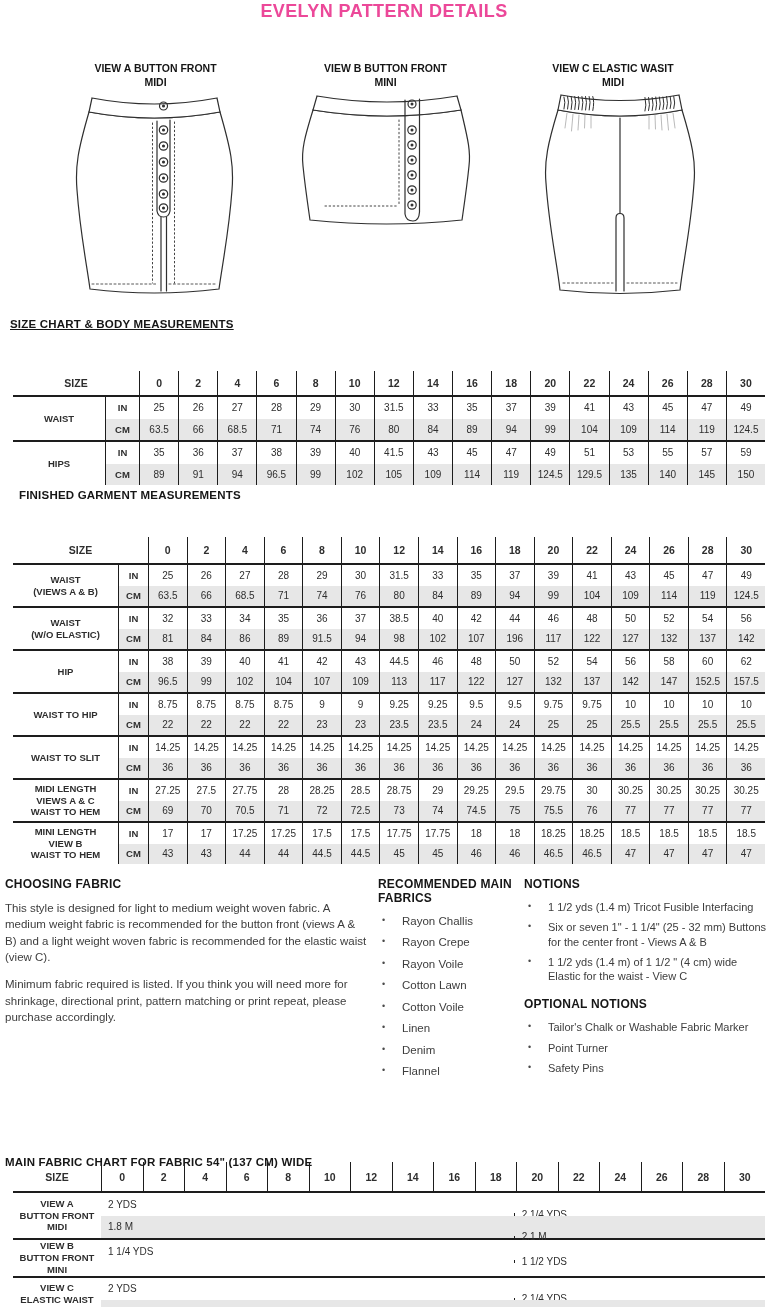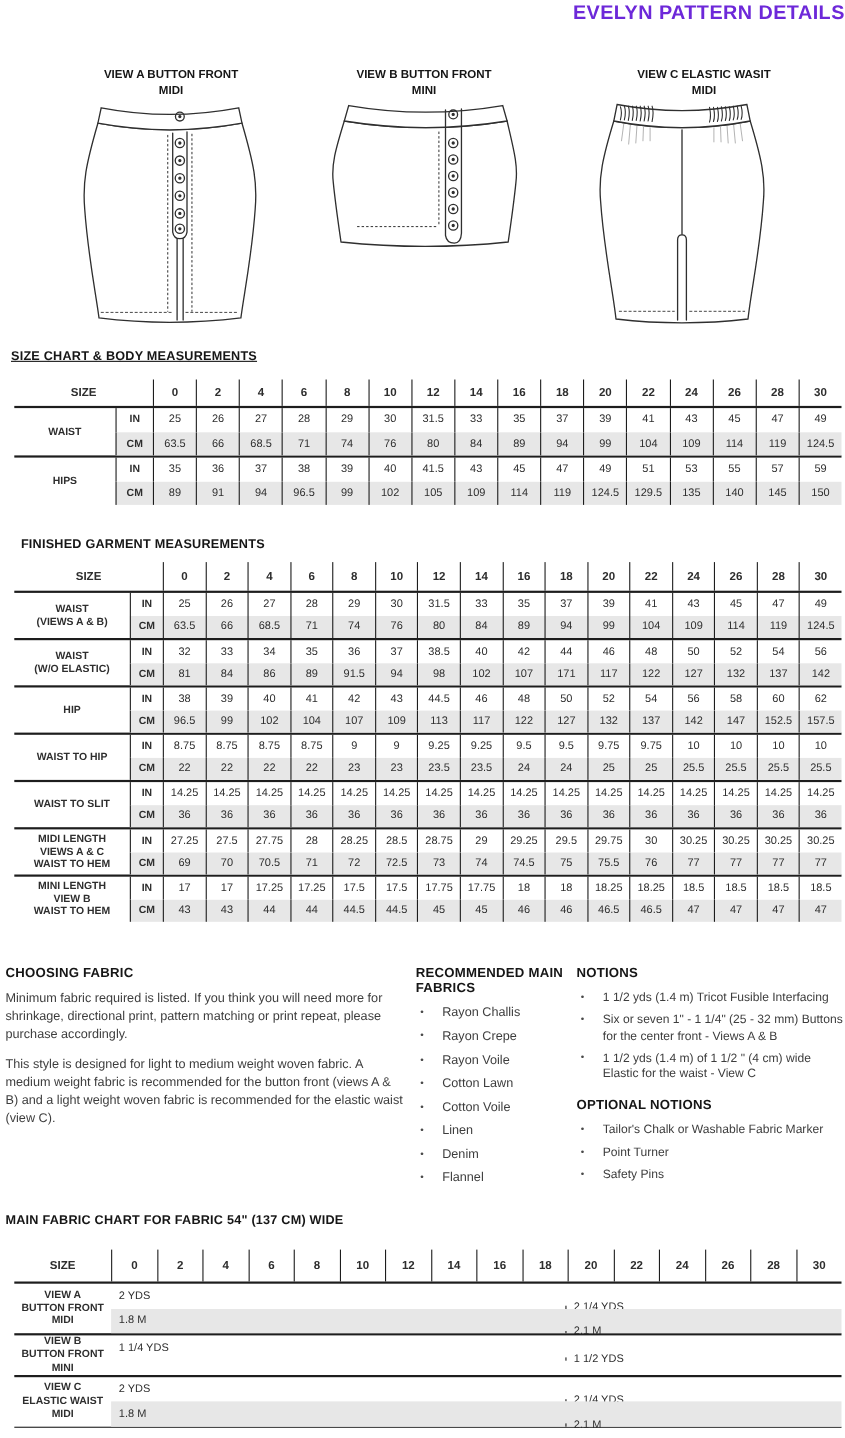--- a/index.html
+++ b/index.html
@@ -3,38 +3,38 @@
 <meta charset="utf-8">
 <style>
   :root{ --ink:#1d1d1d; --shade:#e7e7e7; --body:#3d3d3d; }
   *{ margin:0; padding:0; box-sizing:border-box; }
   html,body{ background:#fff; }
   body{ width:768px; height:1307px; position:relative; overflow:hidden;
         font-family:"Liberation Sans", sans-serif; color:var(--ink); }
   .abs{ position:absolute; }
 
   
-  .page-title{ top:1px; left:0; width:768px; text-align:right;
-    font-size:18px; font-weight:800; letter-spacing:.4px; color:#6d28d9; }
+  .page-title{ top:1px; left:0; width:768px; text-align:center;
+    font-size:18px; font-weight:800; letter-spacing:.4px; color:#ec4899; }
   .sec-heading{ font-size:11.5px; font-weight:800; letter-spacing:.2px; color:#161616; }
 
   
   .view-label{ top:62px; text-align:center; font-size:10.5px; font-weight:800;
     line-height:1.3; color:#161616; }
 
   
   svg{ display:block; }
 
   
   .mtable{ left:13px; width:752px; font-size:10px; color:#2e2e2e;
     --labw:92px; --unitw:34px; --rowh:21.5px; --headh:26px; }
   .t2{ --labw:105px; --unitw:30px; --rowh:20.5px; --headh:28px; }
   .ftable{ left:13px; width:752px; font-size:10px; color:#2e2e2e;
     --labw:88px; --unitw:0px; --rowh:22.5px; --headh:31px; }
-  .mt-head{ display:flex; height:var(--headh); border-bottom:2px solid var(--ink); }
+  .mt-head{ display:flex; height:var(--headh); border-bottom:2px solid var(--ink);margin-top:26px; }
   .mt-sizelabel{ width:calc(var(--labw) + var(--unitw)); display:flex; align-items:center;
     justify-content:center; font-weight:800; font-size:10.5px; }
   .mt-sizecell{ flex:1; border-left:1.3px solid var(--ink); display:flex; align-items:center;
     justify-content:center; font-weight:800; font-size:10.5px; }
   .mt-group{ display:flex; }
   .mt-group + .mt-group{ border-top:2px solid var(--ink); }
   .ftable .mt-group:last-child{ border-bottom:1.3px solid var(--ink); }
   .mt-label{ width:var(--labw); display:flex; flex-direction:column; align-items:center;
     justify-content:center; font-weight:800; font-size:9.5px; line-height:1.25; text-align:center; }
   .mt-rows{ flex:1; display:flex; flex-direction:column; }
@@ -62,21 +62,21 @@
 <div class="abs page-title">EVELYN PATTERN DETAILS</div>
 
 <div class="abs view-label" style="left:58px; width:195px;">
   <div>VIEW A BUTTON FRONT</div>
   <div>MIDI</div>
 </div>
 <div class="abs view-label" style="left:288px; width:195px;">
   <div>VIEW B BUTTON FRONT</div>
   <div>MINI</div>
 </div>
-<div class="abs view-label" style="left:542px; width:196px;">
+<div class="abs view-label" style="left:515px; width:196px;">
   <div>VIEW C ELASTIC WASIT</div>
   <div>MIDI</div>
 </div>
 
 <svg class="abs" style="left:62px; top:90px;" width="185" height="212" viewBox="0 0 185 212" fill="none" stroke="#2f2f2f" stroke-width="1.2" stroke-linecap="round">
   <path d="M27,22 C16,60 13,76 15,100 C18,142 25,176 28,199 Q92,207 157,199 C160,176 167,142 170,100 C172,76 169,60 158,22 Q92,34 27,22 Z" fill="#fff"></path>
   <path d="M30,8 Q92,20 155,8 L158,22 Q92,34 27,22 Z" fill="#fff"></path>
   <path d="M90.5,33 V193" stroke-dasharray="1.5,2.6" stroke-width=".9"></path>
   <path d="M112.5,32 V193" stroke-dasharray="1.5,2.6" stroke-width=".9"></path>
   <path d="M95,31 V121 Q96,127 101.5,127 Q107,127 108,121 V30"></path>
@@ -344,21 +344,21 @@
           <div class="mt-unit">CM</div>
           <div class="mt-cell">81</div>
           <div class="mt-cell">84</div>
           <div class="mt-cell">86</div>
           <div class="mt-cell">89</div>
           <div class="mt-cell">91.5</div>
           <div class="mt-cell">94</div>
           <div class="mt-cell">98</div>
           <div class="mt-cell">102</div>
           <div class="mt-cell">107</div>
-          <div class="mt-cell">171</div>
+          <div class="mt-cell">196</div>
           <div class="mt-cell">117</div>
           <div class="mt-cell">122</div>
           <div class="mt-cell">127</div>
           <div class="mt-cell">132</div>
           <div class="mt-cell">137</div>
           <div class="mt-cell">142</div>
         </div>
       </div>
     </div>
     <div class="mt-group">
@@ -587,22 +587,22 @@
           <div class="mt-cell">47</div>
           <div class="mt-cell">47</div>
           <div class="mt-cell">47</div>
         </div>
       </div>
     </div>
   </div>
 
 <div class="abs textcol" style="left:5px; top:877px; width:362px;">
   <div class="sec-heading">CHOOSING FABRIC</div>
+  <p>This style is designed for light to medium weight woven fabric. A medium weight fabric is recommended for the button front (views A &amp; B) and a light weight woven fabric is recommended for the elastic waist (view C).</p>
   <p>Minimum fabric required is listed. If you think you will need more for shrinkage, directional print, pattern matching or print repeat, please purchase accordingly.</p>
-  <p>This style is designed for light to medium weight woven fabric. A medium weight fabric is recommended for the button front (views A &amp; B) and a light weight woven fabric is recommended for the elastic waist (view C).</p>
 </div>
 
 <div class="abs textcol" style="left:378px; top:877px; width:142px;">
   <div class="sec-heading">RECOMMENDED MAIN FABRICS</div>
   <div class="fabrics-list">
       <div class="bullet-item">
         <span class="bullet">•</span>
         <span class="bullet-text">Rayon Challis</span>
       </div>
       <div class="bullet-item">
@@ -662,21 +662,21 @@
         <span class="bullet">•</span>
         <span class="bullet-text">Point Turner</span>
       </div>
       <div class="bullet-item">
         <span class="bullet">•</span>
         <span class="bullet-text">Safety Pins</span>
       </div>
     </div>
 </div>
 
-<div class="abs sec-heading" style="left:5px; top:1104px;">MAIN FABRIC CHART FOR FABRIC 54" (137 CM) WIDE</div>
+<div class="abs sec-heading" style="left:5px; top:1156px;">MAIN FABRIC CHART FOR FABRIC 54" (137 CM) WIDE</div>
 <div class="abs ftable" style="top:1136px;" id="fabric-table">
     <div class="mt-head">
       <div class="mt-sizelabel">SIZE</div>
       <div class="mt-sizecell">0</div>
       <div class="mt-sizecell">2</div>
       <div class="mt-sizecell">4</div>
       <div class="mt-sizecell">6</div>
       <div class="mt-sizecell">8</div>
       <div class="mt-sizecell">10</div>
       <div class="mt-sizecell">12</div>

